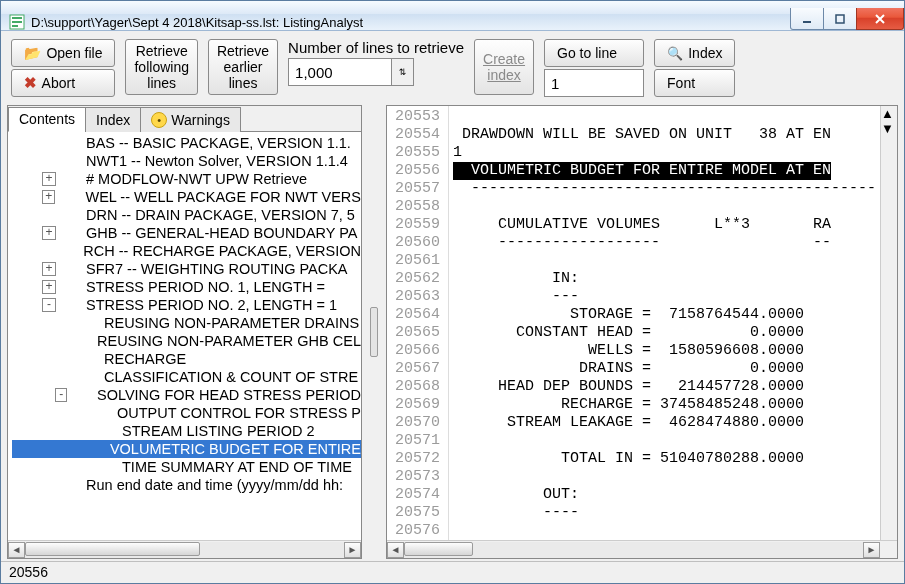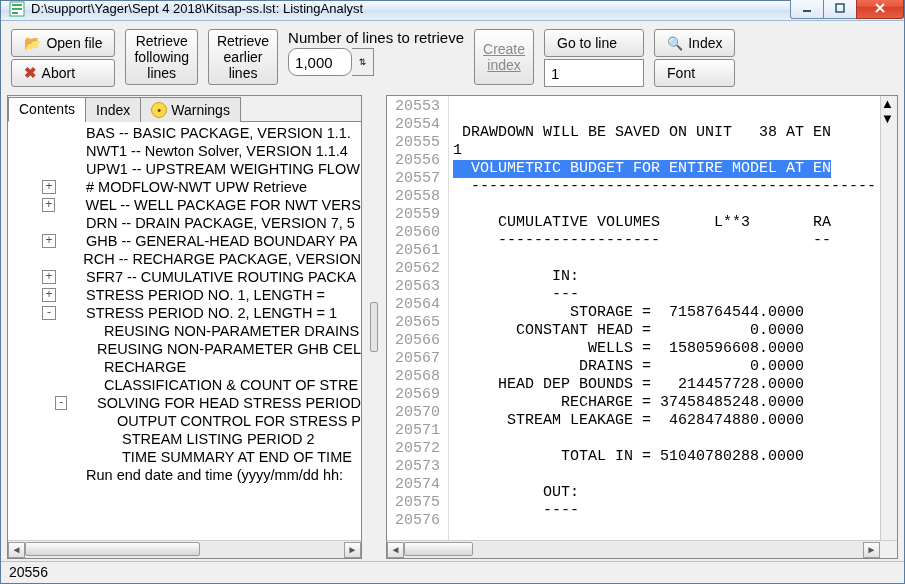--- a/index.html
+++ b/index.html
@@ -1,19 +1,19 @@
 <!DOCTYPE html>
 <html><head>
 <meta charset="utf-8">
 <style>
   * { box-sizing: border-box; }
   html, body { margin:0; padding:0; }
   body { font-family: "Segoe UI", Tahoma, sans-serif; font-size: 13px; background:#d9e4f1; }
   .window { width:905px; height:584px; background:#f0f0f0; border:1px solid #5a7ca0; position:relative; display:flex; flex-direction:column; }
-  .titlebar { height:20px; background:linear-gradient(#f6fbff,#dde9f7 45%,#cfe0f2 46%,#e9f2fb); display:flex; align-items:flex-start; padding:0 0 0 8px; border-bottom:1px solid #9fb8d4; }
+  .titlebar { height:30px; background:linear-gradient(#f6fbff,#dde9f7 45%,#cfe0f2 46%,#e9f2fb); display:flex; align-items:flex-end; padding:0 0 0 8px; border-bottom:1px solid #9fb8d4; }
   .titlebar .icon { width:16px; height:16px; margin-right:6px; }
   .titlebar-title { flex:1; font-size:13px; color:#000; }
   .win-controls { display:flex; height:22px; margin-top:-4px; }
   .win-btn { width:34px; height:22px; border:1px solid #6c88a8; border-top:none; margin-left:-1px; display:flex; align-items:center; justify-content:center; background:linear-gradient(#f8fbfe,#dfeaf6); font-size:12px; color:#31506f;}
   .win-btn:first-child { border-bottom-left-radius:3px;}
   .win-btn.close { width:48px; background:linear-gradient(#f0745f,#e9573a 45%,#d83f28 46%,#e65c44); color:#fff; border-color:#a03522; border-bottom-right-radius:3px;}
   .win-btn svg { display:block; }
   .toolbar { padding:8px 10px 8px 10px; display:flex; align-items:flex-start; gap:10px; background:#f0f0f0; }
   .btn { background:linear-gradient(#fefefe,#e4e4e4); border:1px solid #8a8a8a; border-radius:3px; padding:4px 12px; font-size:14px; display:flex; align-items:center; gap:5px; height:28px; }
   .btn.tall { height:56px; display:flex; flex-direction:column; justify-content:center; align-items:center; line-height:16px; padding:6px 8px;}
@@ -35,22 +35,22 @@
   .tw { width:14px; height:14px; border:1px solid #888; font-size:12px; line-height:11px; text-align:center; margin-right:4px; color:#555; background:#fff;}
   .tw.none { border:none; background:none; }
   .ind { display:inline-block; }
   .tree-row.sel { background:#3478d2; color:#fff; }
   .hscroll { height:18px; border-top:1px solid #ccc; background:#f0f0f0; position:relative; display:flex; align-items:center;}
   .hscroll .arrow { width:17px; height:16px; border:1px solid #9b9b9b; background:linear-gradient(#fdfdfd,#e0e0e0); display:flex; align-items:center; justify-content:center; font-size:10px; color:#555;}
   .hscroll .track { flex:1; height:16px; background:#eaeaea; position:relative; }
   .hscroll .thumb { position:absolute; height:14px; top:0; background:linear-gradient(#fdfdfd,#d6d6d6); border:1px solid #9b9b9b; border-radius:2px;}
   .code-area { flex:1; display:flex; min-height:0; position:relative;}
   .gutter { width:62px; background:#fff; color:#9b9b9b; font-family:"Courier New",monospace; font-size:15px; text-align:right; padding:2px 8px 0 0; line-height:18px; border-right:1px solid #ddd;}
-  .code { flex:1; overflow:hidden; font-family:"Courier New",monospace; font-size:15px; line-height:18px; padding:10px 0 0 4px; white-space:pre; color:#000;}
-  .code .hl { background:#3b82f6; color:#fff; display:inline-block; }
+  .code { flex:1; overflow:hidden; font-family:"Courier New",monospace; font-size:15px; line-height:18px; padding:2px 0 0 4px; white-space:pre; color:#000;}
+  .code .hl { background:#000000; color:#fff; display:inline-block; }
   .right-vscroll { width:17px; background:#f0f0f0; border-left:1px solid #ccc; display:flex; flex-direction:column;}
   .splitter { width:12px; display:flex; align-items:center; justify-content:center; }
   .splitter .handle { width:8px; height:50px; border:1px solid #9b9b9b; background:#e4e4e4; border-radius:2px;}
   .status { height:22px; border-top:1px solid #bfbfbf; background:#f0f0f0; padding:2px 8px; font-size:14px;}
   .abort-x { color:#c43c2b; font-weight:bold; font-size:15px;}
   .glyph { font-size:14px; }
 </style>
 </head>
 <body>
 
@@ -99,21 +99,21 @@
 lines</span>
       </button>
     <button class="btn tall">
         <span style="white-space:pre; text-align:center;">Retrieve
 earlier
 lines</span>
       </button>
     <div class="col">
       <span style="font-size:15px;">Number of lines to retrieve</span>
       <div class="spin-wrap">
-        <input class="input" style="width: 64px; border-radius: 9px;" value="1,000">
+        <input class="input" style="width: 104px;" value="1,000">
         <div class="spin-btns">⇅</div>
       </div>
     </div>
     <button class="btn tall disabled">
         <span style="white-space:pre; text-align:center;text-decoration:underline;">Create
 index</span>
       </button>
     <div class="col">
       <button class="btn">
           <span>Go to line</span>
@@ -151,25 +151,20 @@
             <span class="tw none"></span>
             <span>BAS -- BASIC PACKAGE, VERSION 1.1.</span>
           </div>
           <div class="tree-row">
             <span class="ind" style="width: 4px;"></span>
             <span class="tw none"></span>
             <span>NWT1 -- Newton Solver, VERSION 1.1.4</span>
           </div>
           <div class="tree-row">
             <span class="ind" style="width: 4px;"></span>
-            <span class="tw none"></span>
-            <span>UPW1 -- UPSTREAM WEIGHTING FLOW</span>
-          </div>
-          <div class="tree-row">
-            <span class="ind" style="width: 4px;"></span>
             <span class="tw">+</span>
             <span># MODFLOW-NWT UPW Retrieve</span>
           </div>
           <div class="tree-row">
             <span class="ind" style="width: 4px;"></span>
             <span class="tw">+</span>
             <span>WEL -- WELL PACKAGE FOR NWT VERS</span>
           </div>
           <div class="tree-row">
             <span class="ind" style="width: 4px;"></span>
@@ -182,21 +177,21 @@
             <span>GHB -- GENERAL-HEAD BOUNDARY PA</span>
           </div>
           <div class="tree-row">
             <span class="ind" style="width: 4px;"></span>
             <span class="tw none"></span>
             <span>RCH -- RECHARGE PACKAGE, VERSION</span>
           </div>
           <div class="tree-row">
             <span class="ind" style="width: 4px;"></span>
             <span class="tw">+</span>
-            <span>SFR7 -- CUMULATIVE ROUTING PACKA</span>
+            <span>SFR7 -- WEIGHTING ROUTING PACKA</span>
           </div>
           <div class="tree-row">
             <span class="ind" style="width: 4px;"></span>
             <span class="tw">+</span>
             <span>STRESS PERIOD NO.    1, LENGTH =</span>
           </div>
           <div class="tree-row">
             <span class="ind" style="width: 4px;"></span>
             <span class="tw">-</span>
             <span>STRESS PERIOD NO.    2, LENGTH =    1</span>
@@ -228,20 +223,25 @@
           </div>
           <div class="tree-row">
             <span class="ind" style="width: 40px;"></span>
             <span class="tw none"></span>
             <span>OUTPUT CONTROL FOR STRESS P</span>
           </div>
           <div class="tree-row">
             <span class="ind" style="width: 40px;"></span>
             <span class="tw none"></span>
             <span>STREAM LISTING     PERIOD      2</span>
+          </div>
+          <div class="tree-row sel">
+            <span class="ind" style="width: 40px;"></span>
+            <span class="tw none"></span>
+            <span>VOLUMETRIC BUDGET FOR ENTIRE</span>
           </div>
           <div class="tree-row">
             <span class="ind" style="width: 40px;"></span>
             <span class="tw none"></span>
             <span>TIME SUMMARY AT END OF TIME</span>
           </div>
           <div class="tree-row">
             <span class="ind" style="width: 4px;"></span>
             <span class="tw none"></span>
             <span>Run end date and time (yyyy/mm/dd hh:</span>

